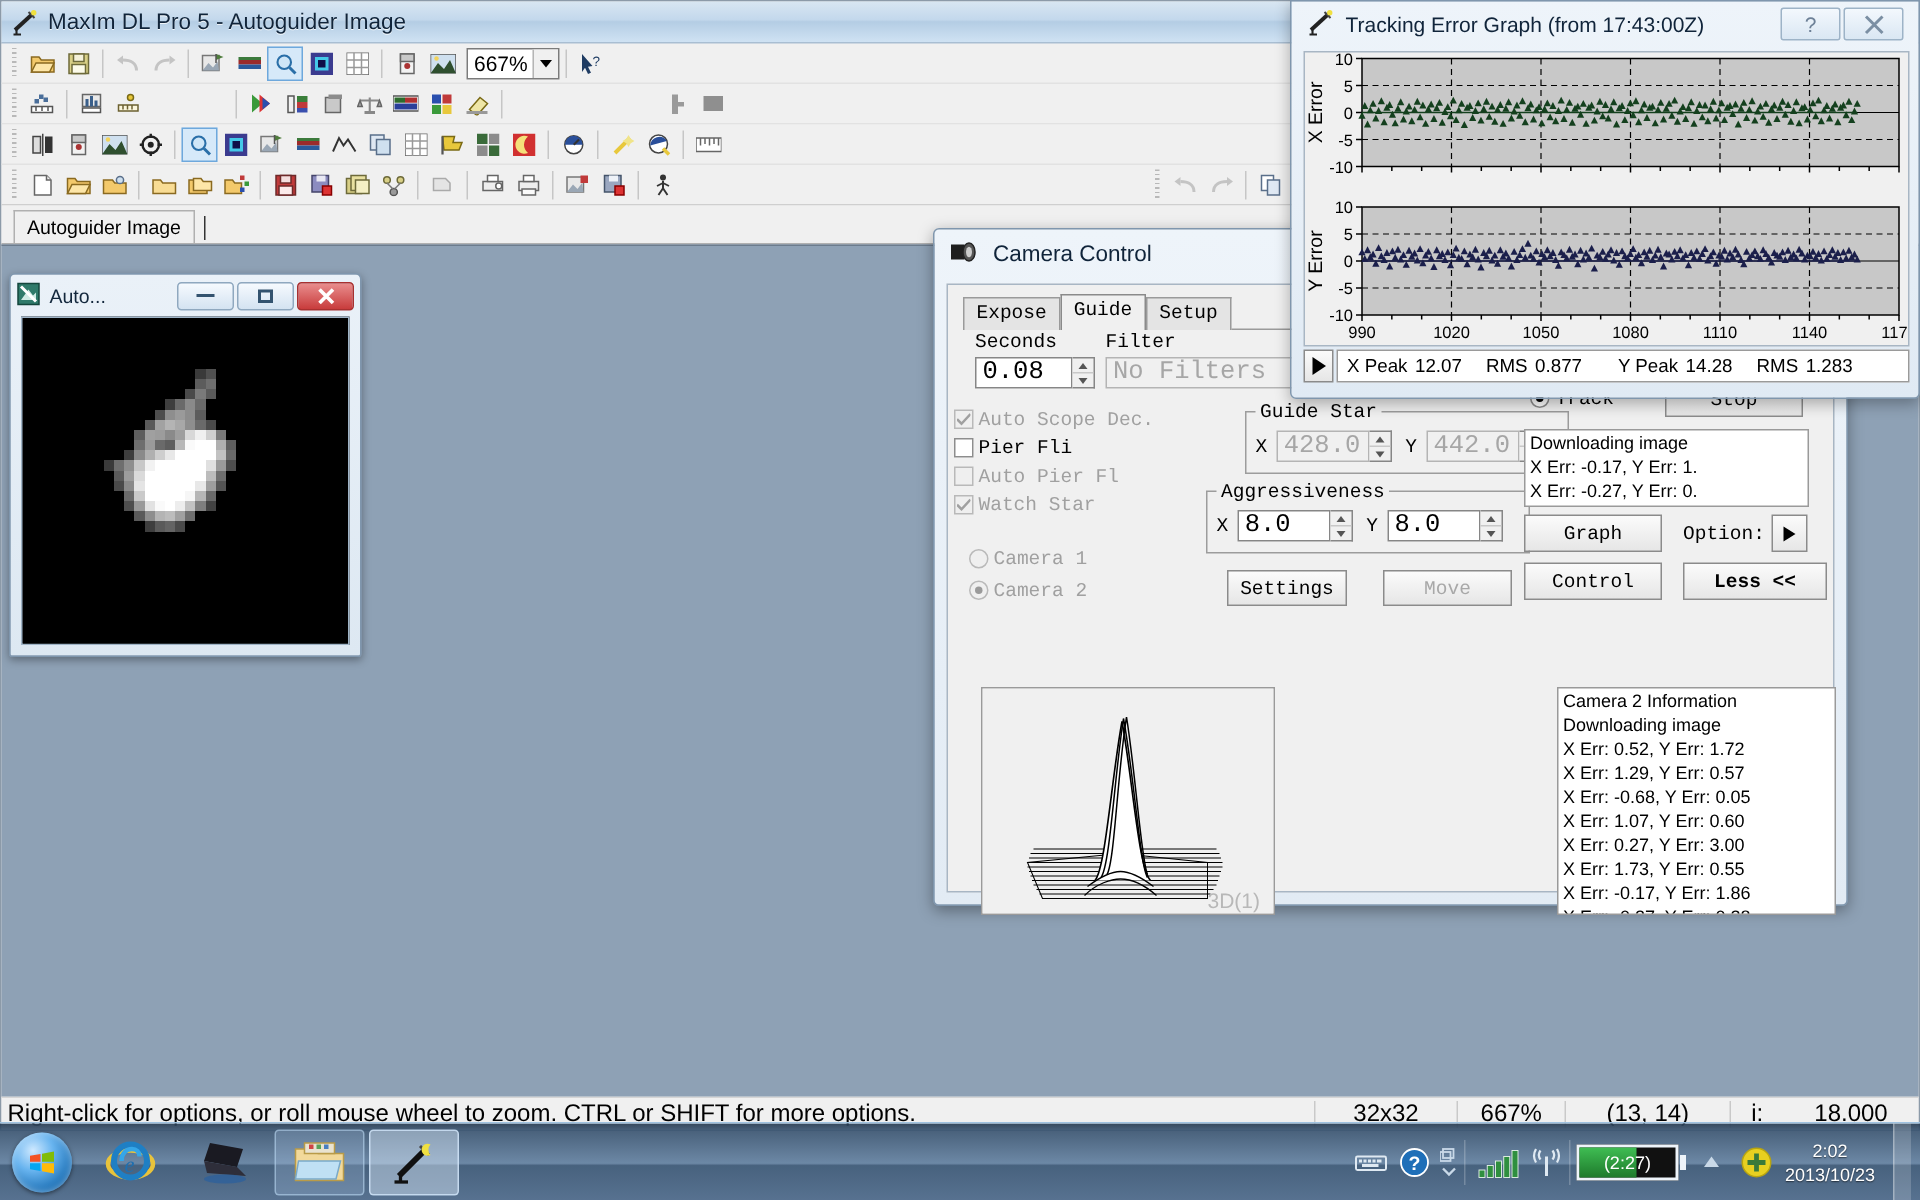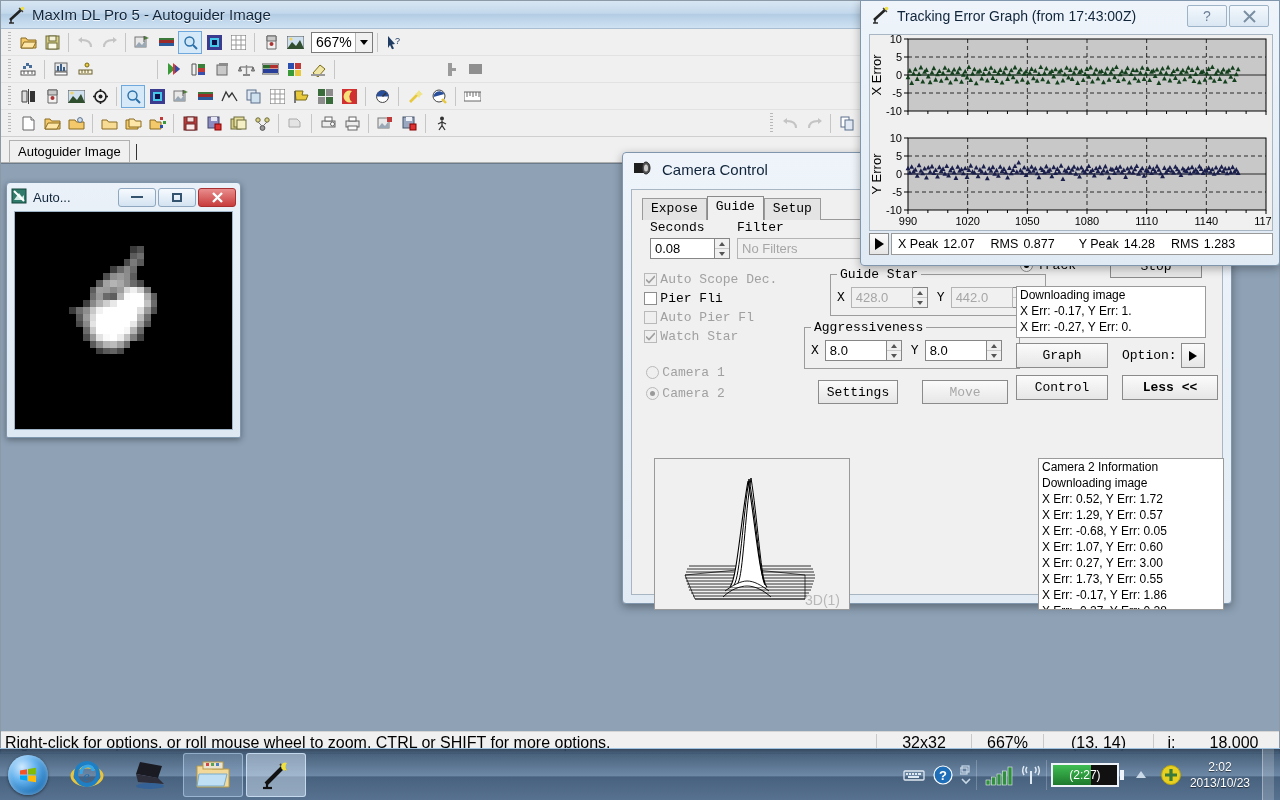--- a/index.html
+++ b/index.html
@@ -134,21 +134,21 @@
     background: #e4e4e4; color: #000; height: 22px;
   }
   .ctab.active { background: #f0f0f0; height: 24px; font-weight: normal; border-color:#8a8a8a; }
 
   .mono { font-family: "Liberation Mono", monospace; }
   .lbl { font-family: "Liberation Mono", monospace; font-size: 13px; color: #000; }
   .lbl.dis { color: #a0a0a0; }
 
   .tfield {
     border: 1px solid #868686; background: #ffffff; height: 21px;
-    font-family: Liberation Sans, sans-serif; font-size: 13px;
+    font-family: Liberation Mono, monospace; font-size: 17px;
     display: flex; align-items: center; padding-left: 4px; color: #000;
   }
   .tfield.dis { background: #f0f0f0; color: #a6a6a6; border-color: #b4b4b4; }
   .spin {
     width: 15px; height: 21px; border: 1px solid #868686; border-left: none;
     background: #f0f0f0; display: flex; flex-direction: column;
   }
   .spin div { flex: 1; display: flex; align-items: center; justify-content: center; }
   .spin .up { border-bottom: 1px solid #c8c8c8; }
   .caret-u-s { width:0;height:0;border-left:3px solid transparent;border-right:3px solid transparent;border-bottom:4px solid #555;}
@@ -1025,21 +1025,21 @@
             </div>
         </div>
       </div>
     </div>
 
     <div style="position:absolute; left:105px; top:30px;">
       <div class="lbl">Filter</div>
       <div class="tfield dis" style="width:195px; margin-top:3px;">No Filters</div>
     </div>
 
-    <div style="position:absolute; left:12px; top:80px; line-height:19px;">
+    <div style="position:absolute; left:4px; top:80px; line-height:19px;">
       <div>
         <span class="cbx dis">
           <svg class="chk" viewBox="0 0 9 9">
               <path d="M0 4.5l3 3L9 1" stroke="#a0a0a0" stroke-width="1.7" fill="none"></path>
             </svg>
         </span>
         <span class="lbl dis">Auto Scope Dec.</span>
       </div>
       <div>
         <span class="cbx"></span>

